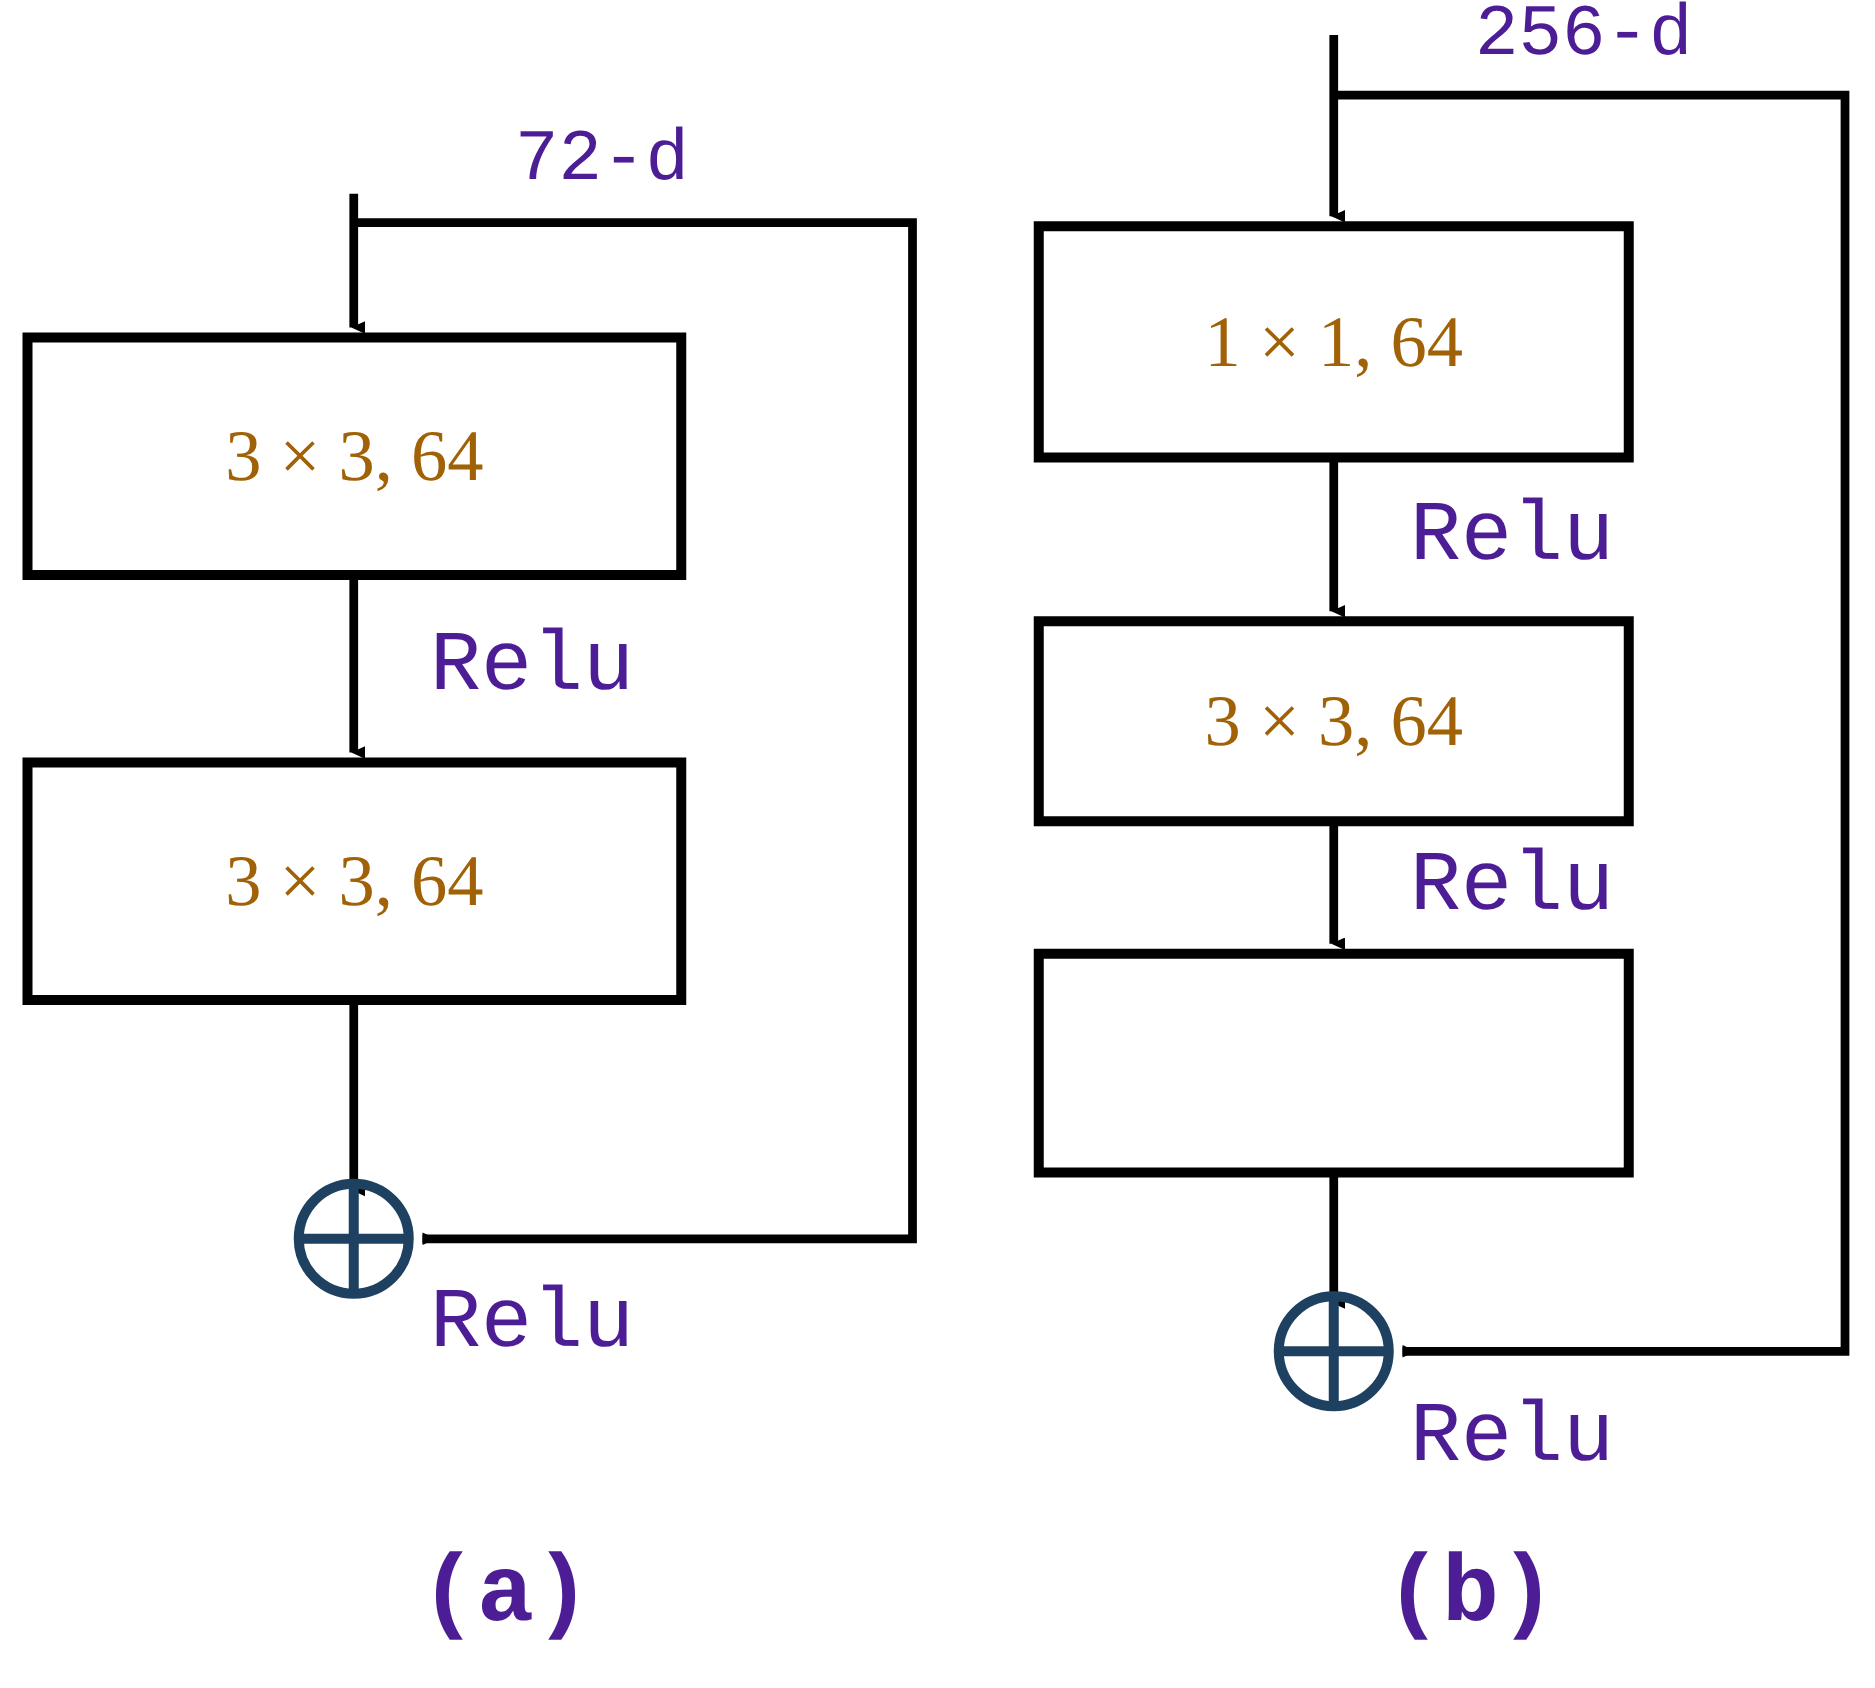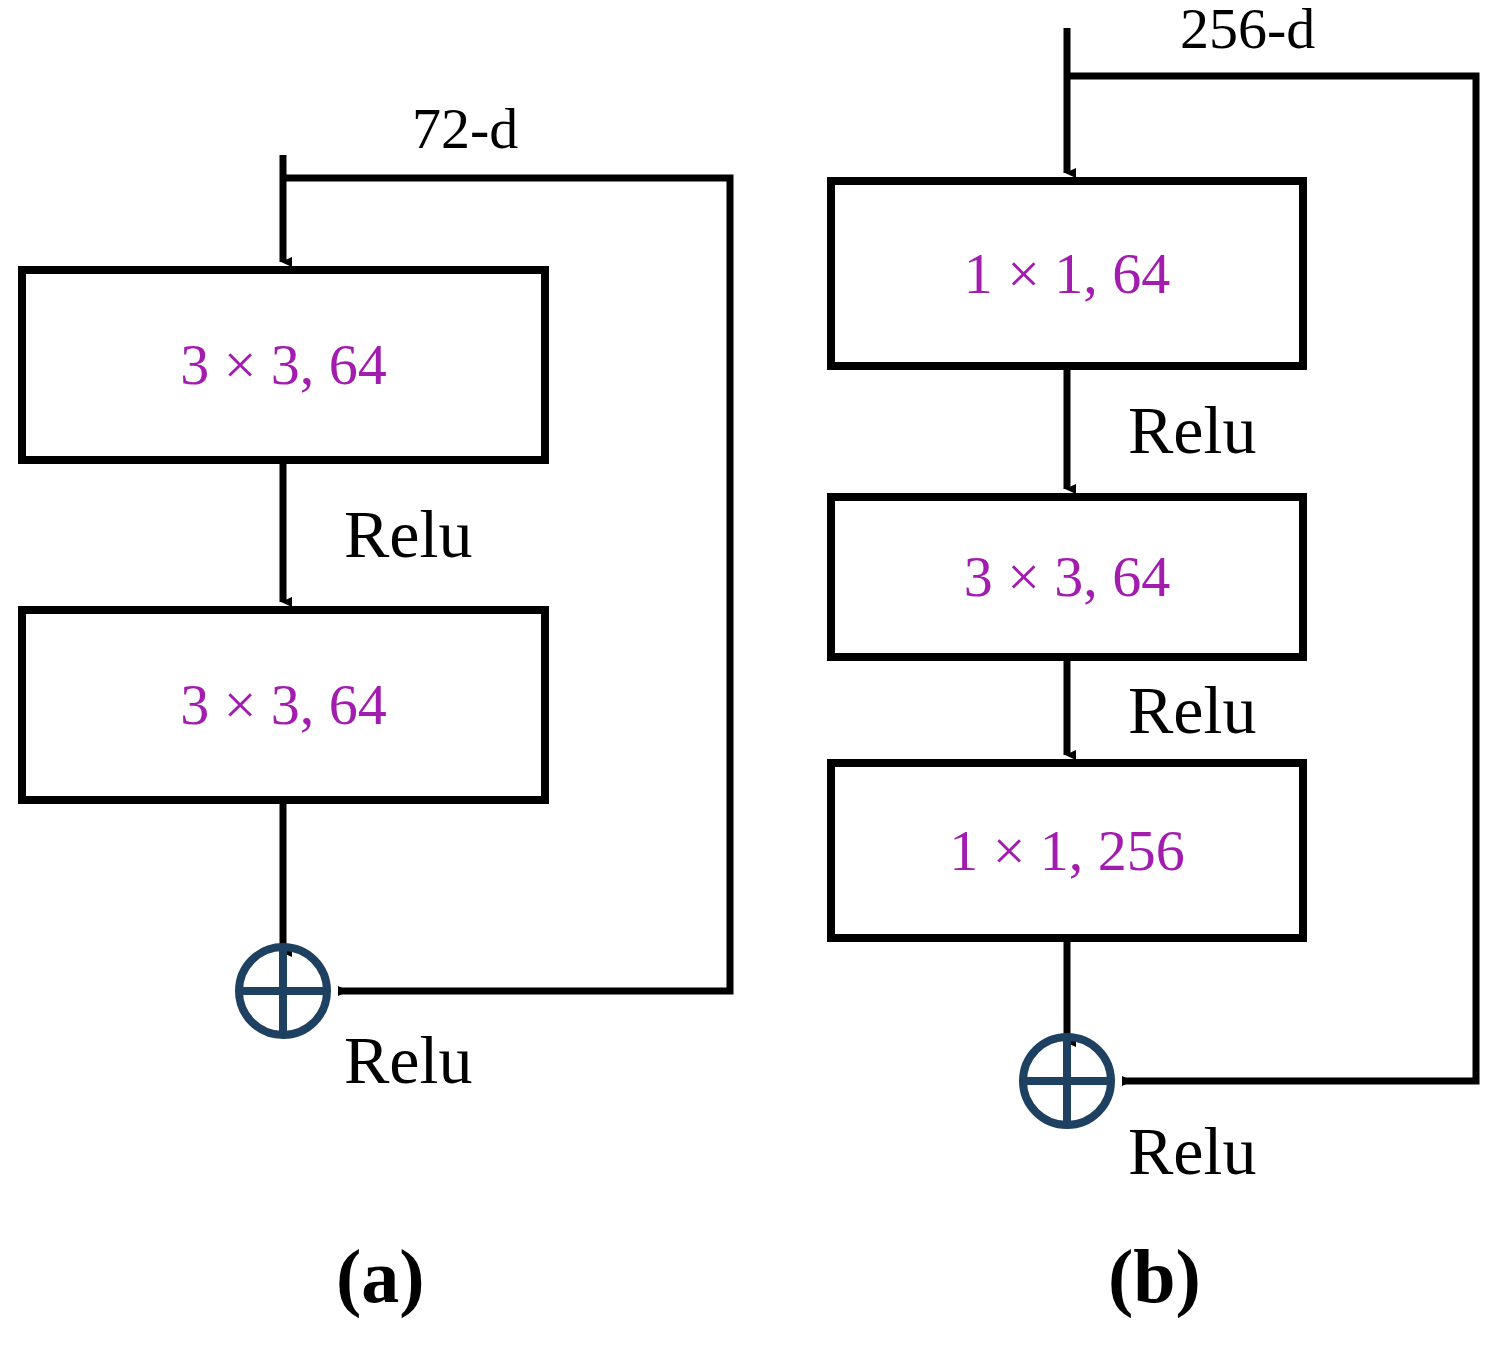--- a/index.html
+++ b/index.html
@@ -18,31 +18,31 @@
   }
   svg.layer {
     position: absolute;
     top: 0;
     left: 0;
     width: 1500px;
     height: 1350px;
   }
   .lbl {
     position: absolute;
-    color: #000000;
-    font-family: Liberation Serif, serif;
+    color: #4c1d95;
+    font-family: Liberation Mono, monospace;
     white-space: nowrap;
     line-height: 1;
   }
   .box-text {
     position: absolute;
     display: flex;
     align-items: center;
     justify-content: center;
-    color: #a21caf;
+    color: #a16207;
     font-family: "Liberation Serif", "DejaVu Serif", serif;
     font-size: 58px;
     white-space: nowrap;
     line-height: 1;
   }
   .edge-label {
     font-size: 68px;
   }
   .dim-label {
     font-size: 58px;
@@ -136,19 +136,18 @@
   <div class="lbl dim-label" style="left:1180px; top:0px;">256-d</div>
 
   <div class="box-text" style="left:831px; top:181px; width:472px; height:185px;">1 × 1, 64</div>
 
   <div class="lbl edge-label" style="left:1128px; top:396px;">Relu</div>
 
   <div class="box-text" style="left:831px; top:497px; width:472px; height:160px;">3 × 3, 64</div>
 
   <div class="lbl edge-label" style="left:1128px; top:676px;">Relu</div>
 
-  <div class="box-text" style="left:831px; top:763px; width:472px; height:175px;">1 × 1, 256</div>
 
   <div class="lbl edge-label" style="left:1128px; top:1117px;">Relu</div>
 
   <div class="lbl panel-label" style="left:1108px; top:1238px;">(b)</div>
 
 </div>
 
 </body></html>

